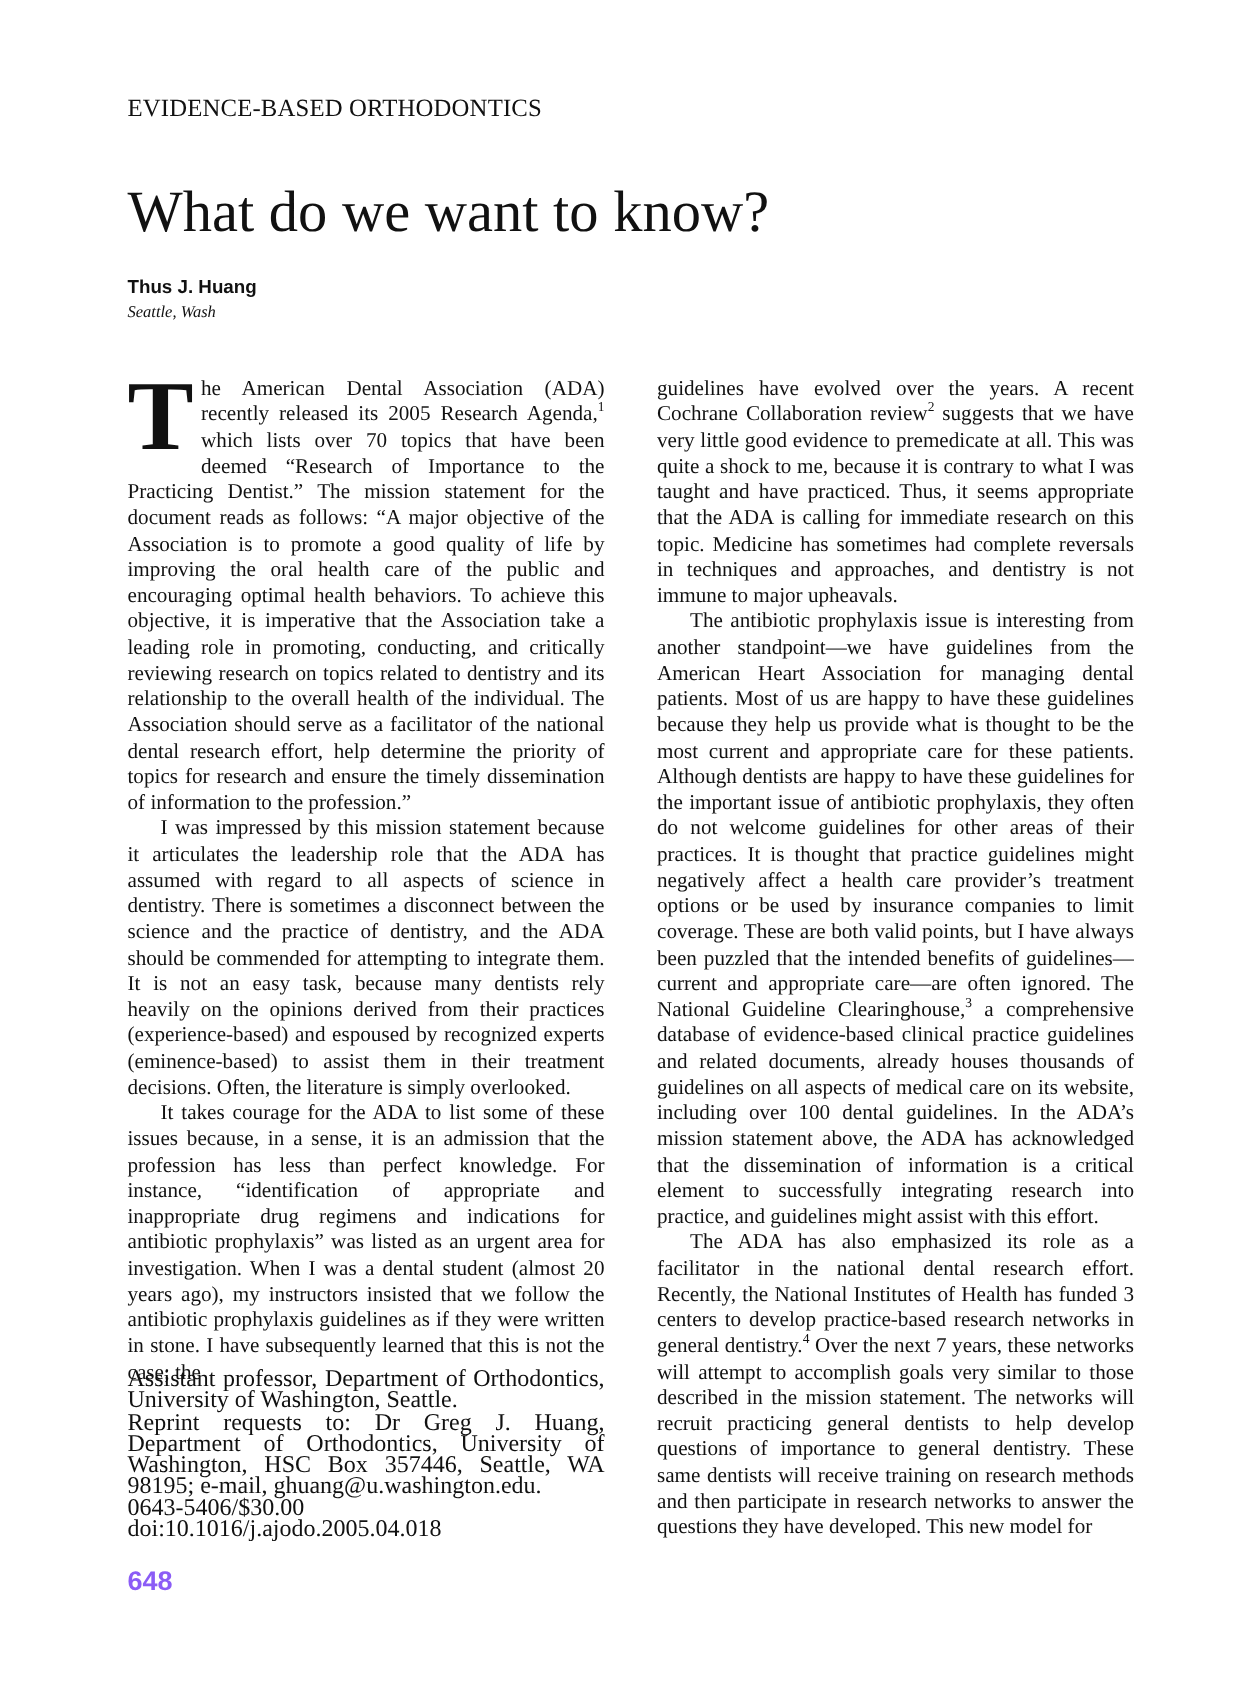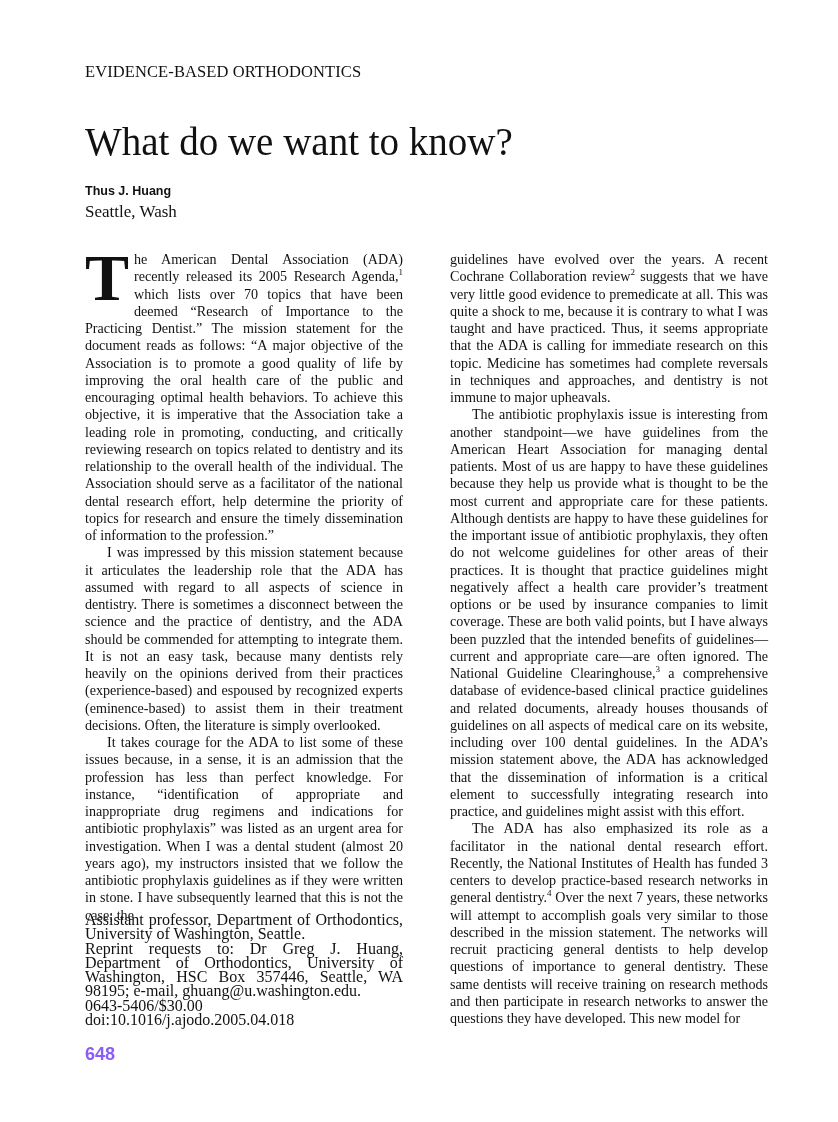--- a/index.html
+++ b/index.html
@@ -1,23 +1,23 @@
 <!DOCTYPE html>
 <html><head>
 <meta charset="utf-8">
 <style>
   html, body { margin:0; padding:0; background:#ffffff; }
   body { width:838px; height:1122px; position:relative; overflow:hidden; color:#111; font-family:"Liberation Serif", serif; }
   .section-label { position:absolute; left:85px; top:62px; font-size:16.5px; letter-spacing:0.1px; }
   .title { position:absolute; left:85px; top:122px; font-size:39px; line-height:40px; }
   .author { position:absolute; left:85px; top:184px; font-family:"Liberation Sans", sans-serif; font-weight:bold; font-size:12.5px; }
-  .affil { position:absolute; left:85px; top:202px; font-size:17px; }
+  .affil { position:absolute; left:85px; top:202px; font-style:italic; font-size:11px; }
   .col { position:absolute; font-size:14.1px; line-height:17.25px; text-align:justify; }
   .col-left { left:85px; top:251px; width:318px; }
-  .col-right { left:450px; top:251px; width:318px; }
+  .col-right { left:438px; top:251px; width:318px; }
   .col p { margin:0; text-indent:22px; hyphens:manual; }
   .col p.first { text-indent:0; }
   .dropcap { float:left; font-size:66px; line-height:50px; margin:2px 5px 0 0; font-weight:bold; height:50px; }
   sup { font-size:9px; line-height:0; vertical-align:6px; }
   .footnotes { position:absolute; left:85px; top:913px; width:318px; font-size:16px; line-height:14.3px; text-align:justify; }
   .footnotes div { margin:0; }
   .page-num { position:absolute; left:85px; top:1044px; font-family:"Liberation Sans", sans-serif; font-weight:bold; font-size:18px; color:#8b5cf6; }
 </style>
 </head>
 <body>

